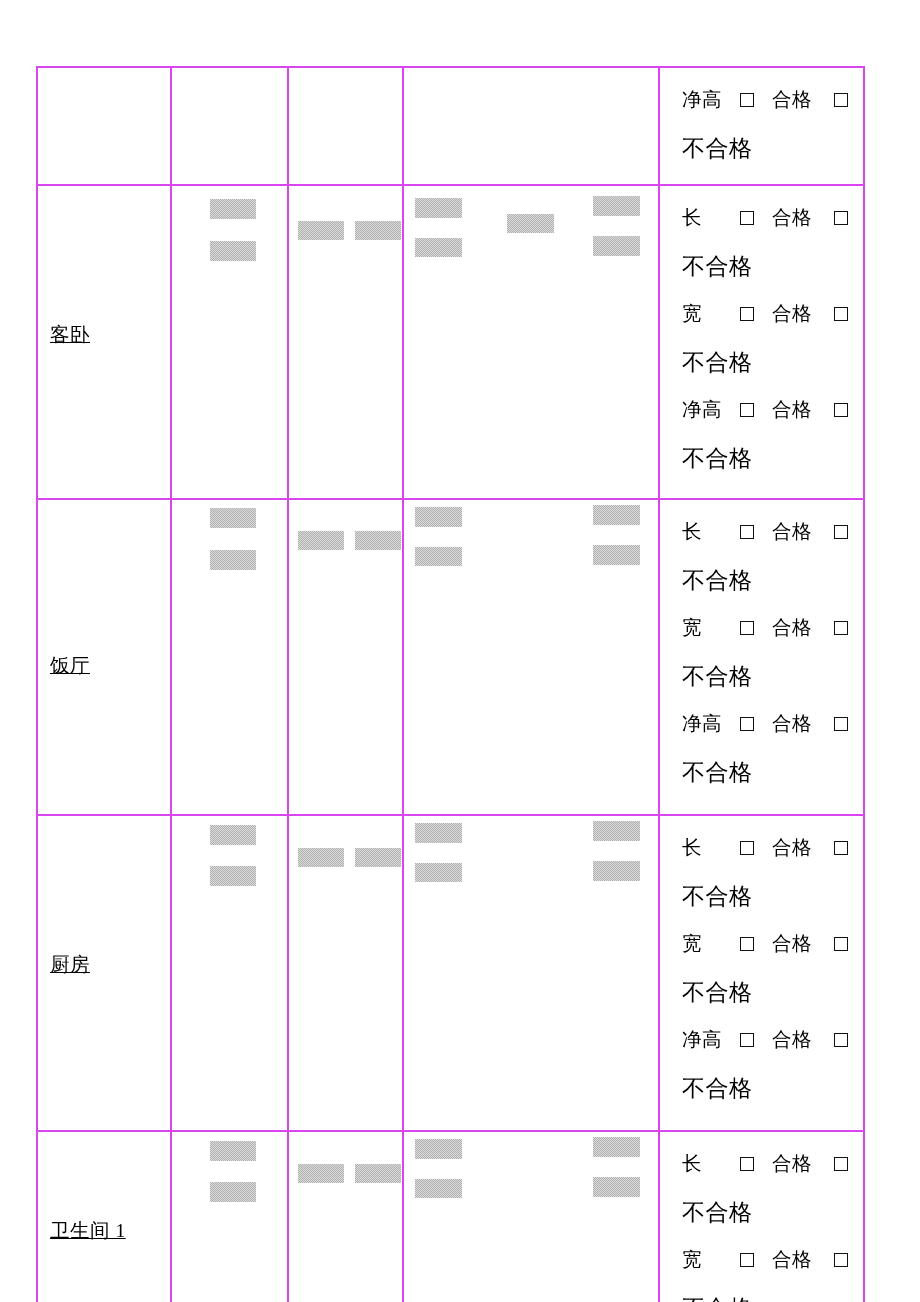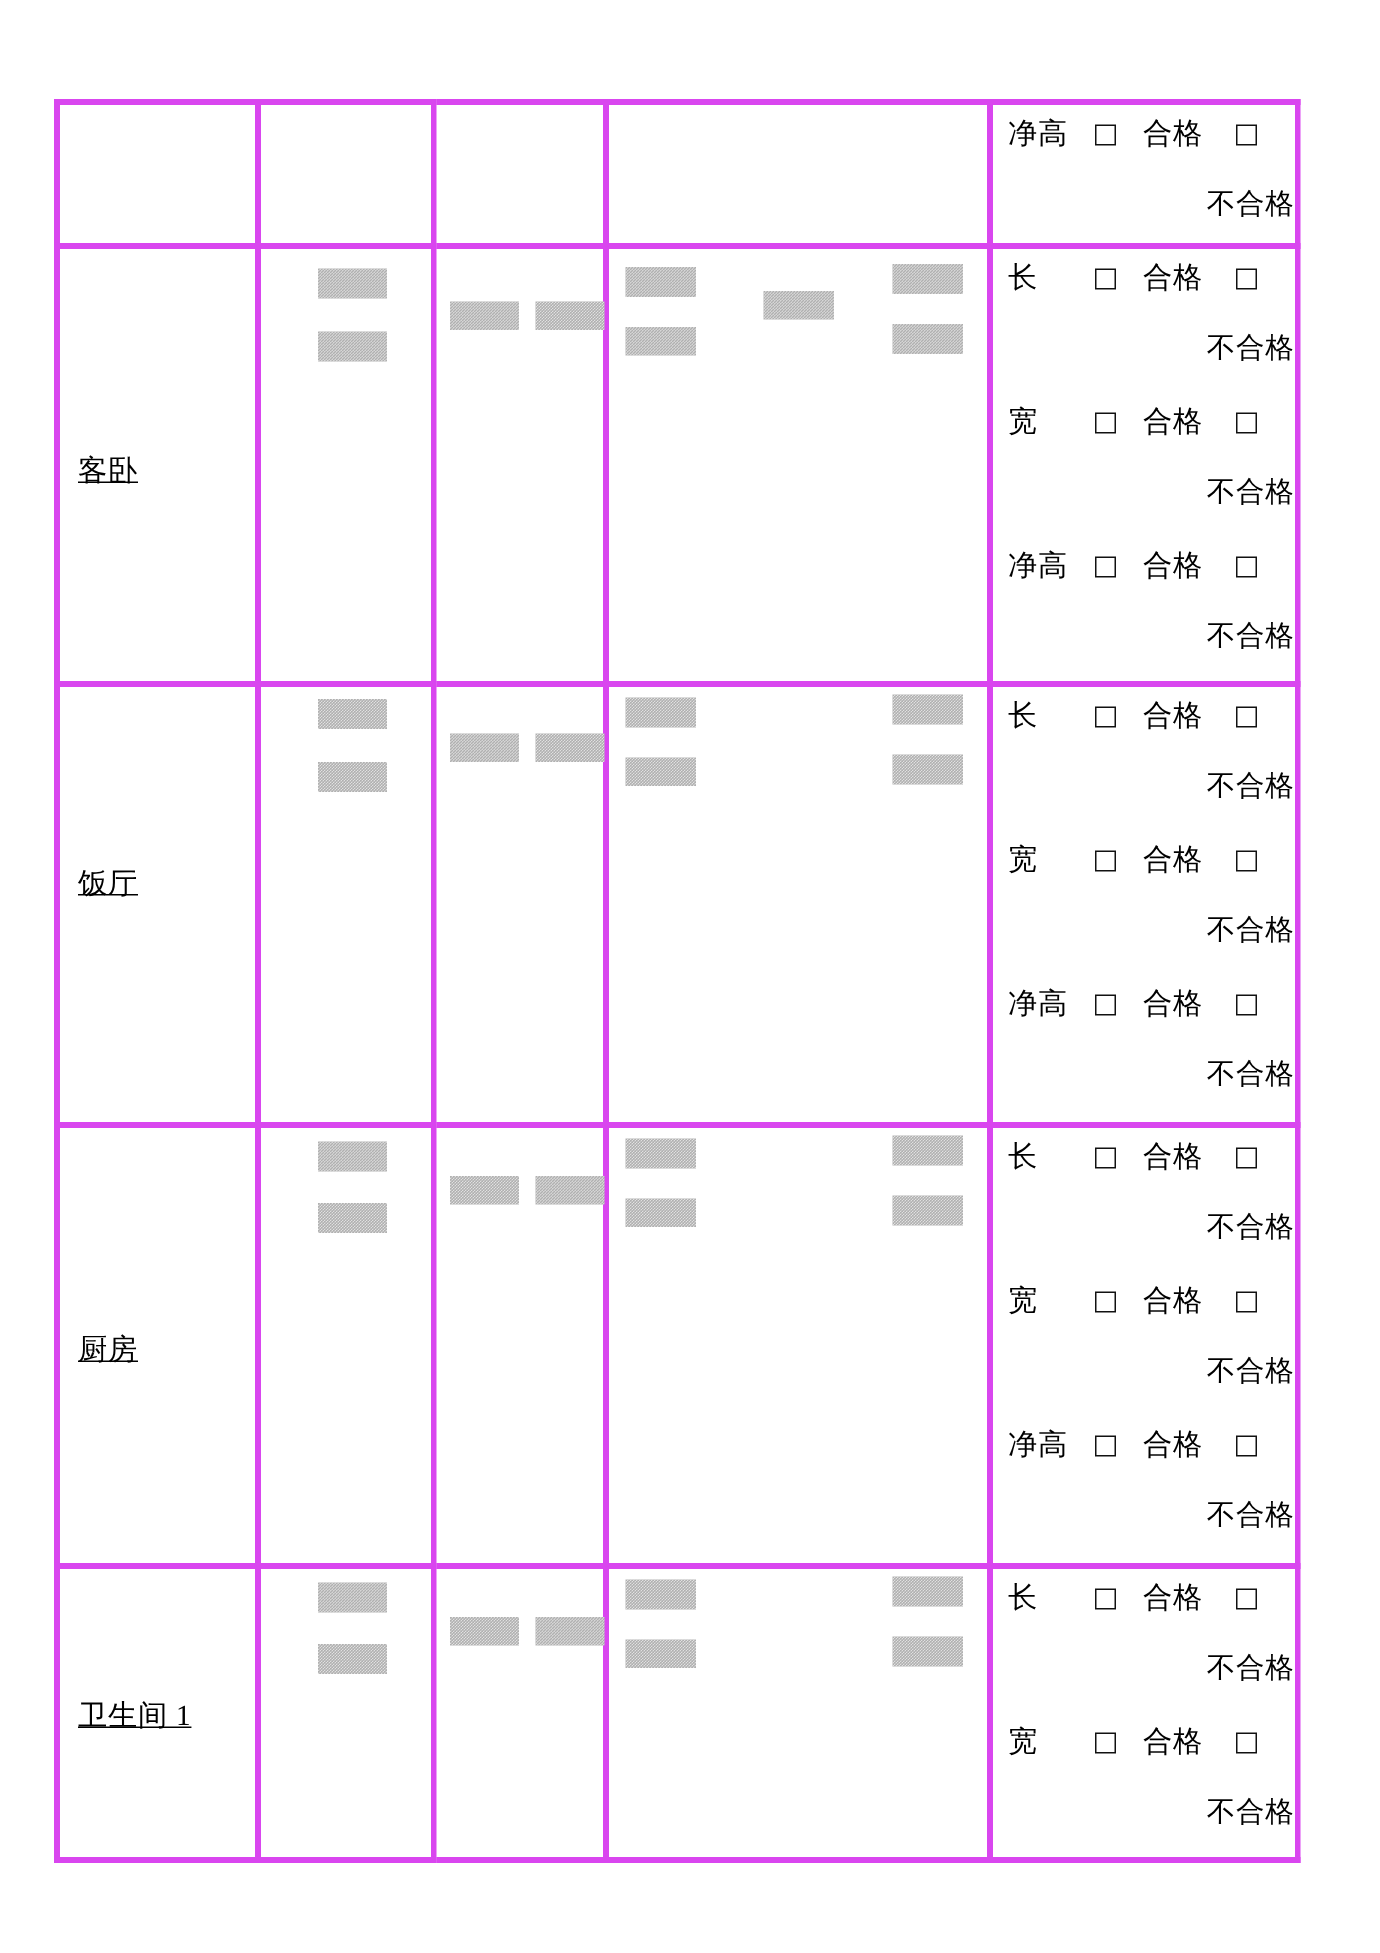--- a/index.html
+++ b/index.html
@@ -28,23 +28,23 @@
   table.inspection-table {
     position: absolute;
     left: 36px;
     top: 66px;
     width: 827px;
     border-collapse: collapse;
     table-layout: fixed;
   }
 
   table.inspection-table td {
-    border: 4px solid #d946ef;
+    border: 2px solid #d946ef;
     vertical-align: top;
-    padding: 0;
+    padding: 12px;
     background: #ffffff;
   }
 
   
   col.c-room   { width: 134px; }
   col.c-one    { width: 117px; }
   col.c-two    { width: 115px; }
   col.c-three  { width: 256px; }
   col.c-result { width: 205px; }
 
@@ -110,27 +110,26 @@
     box-sizing: border-box;
     flex: 0 0 auto;
   }
   .chk-line .ok {
     display: inline-block;
     margin: 0 22px 0 18px;
     letter-spacing: 0.5px;
   }
 
   .fail-line {
-    font-size: 19px;
+    font-size: 23px;
     line-height: 1;
     height: 22px;
     margin-bottom: 26px;
     letter-spacing: 0.5px;
     white-space: nowrap;
-    text-align: right;
   }
   .fail-line:last-child { margin-bottom: 6px; }
 </style>
 </head>
 <body>
 
 <div class="page">
 
   <table class="inspection-table">
     <colgroup>
@@ -209,21 +208,21 @@
               <span class="ok">合格</span>
               <span class="box"></span>
             </div>
             <div class="fail-line">不合格</div>
           </div>
         </td>
       </tr>
 
       <tr>
         <td class="room-cell" style="height:290px">
-          <span class="room-name" style="top:122px">饭厅</span>
+          <span class="room-name" style="top:156px">饭厅</span>
         </td>
 
         <td class="blk-cell">
           <div class="redact" style="left:38px;  top:8px;   width:46px; height:20px;"></div>
           <div class="redact" style="left:38px;  top:50px;  width:46px; height:20px;"></div>
         </td>
 
         <td class="blk-cell">
           <div class="redact" style="left:9px;   top:31px;  width:46px; height:19px;"></div>
           <div class="redact" style="left:66px;  top:31px;  width:46px; height:19px;"></div>

